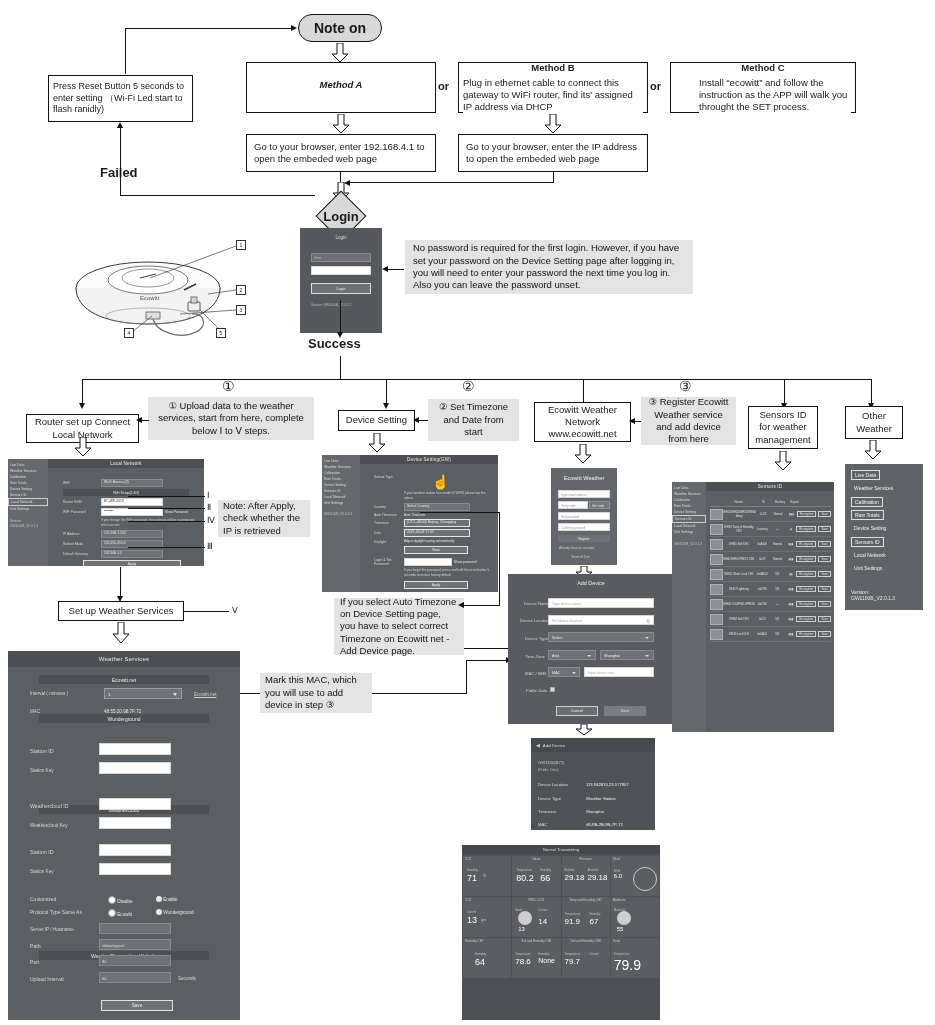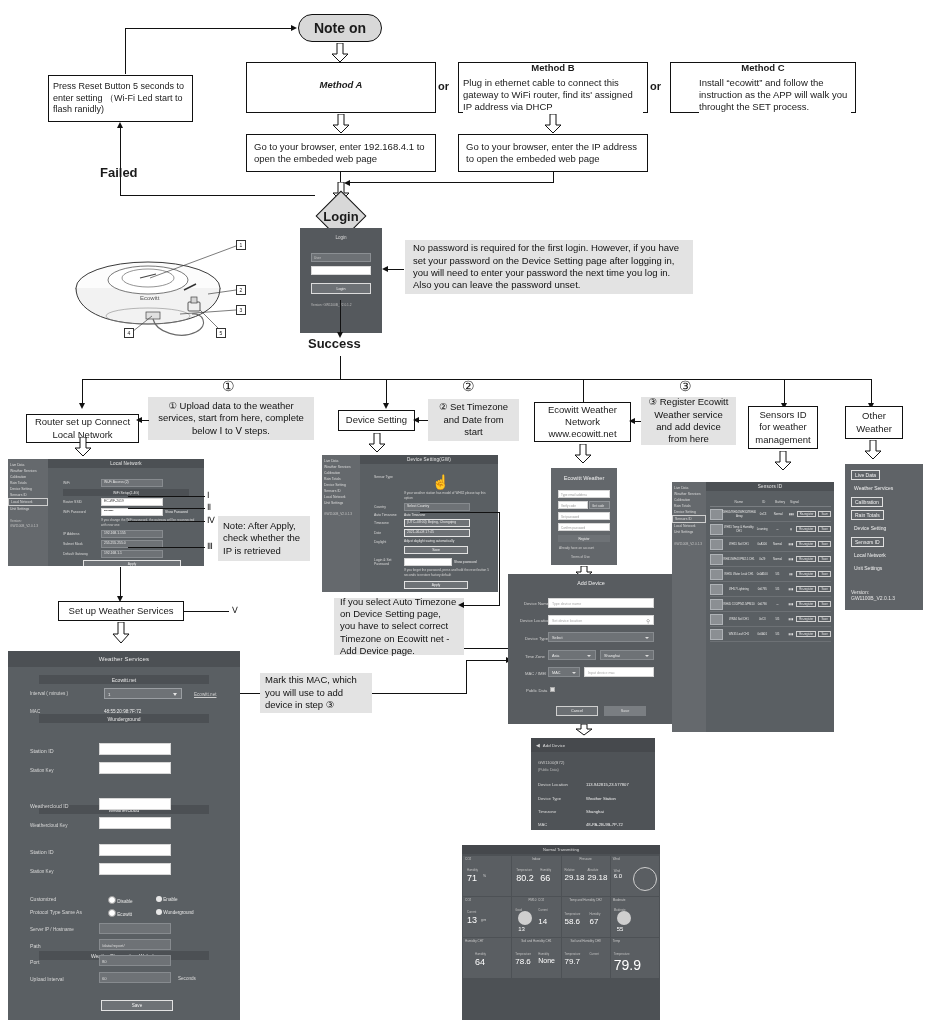--- a/index.html
+++ b/index.html
@@ -346,21 +346,21 @@
 
 <div class="abs ln lnh" style="left:128px;top:496px;width:77px;height:1px;"></div>
 <div class="romans" style="left:207px;top:490px;">Ⅰ</div>
 <div class="abs ln lnh" style="left:128px;top:508px;width:77px;height:1px;"></div>
 <div class="romans" style="left:207px;top:502px;">Ⅱ</div>
 <div class="abs ln lnh" style="left:128px;top:521px;width:77px;height:1px;"></div>
 <div class="romans" style="left:207px;top:515px;">Ⅳ</div>
 <div class="abs ln lnh" style="left:128px;top:547px;width:77px;height:1px;"></div>
 <div class="romans" style="left:207px;top:541px;">Ⅲ</div>
 
-<div class="abs note left" style="left:218px;top:516px;width:92px;height:45px;padding:3px 5px;font-size:9.5px;">
+<div class="abs note left" style="left:218px;top:500px;width:92px;height:37px;padding:3px 5px;font-size:9.5px;">
   <span>Note: After Apply, check whether the IP is retrieved</span>
 </div>
 
 <div class="abs ln lnv" style="left:120px;top:567px;width:1.4px;height:33px;"></div>
 <div class="abs ah-d" style="left:117px;top:596px;"></div>
 <div class="abs fbox" style="left:58px;top:601px;width:126px;height:20px;font-size:9.5px;">
   <span>Set up Weather Services</span>
 </div>
 <div class="abs ln lnh" style="left:184px;top:611px;width:45px;height:1px;"></div>
 <div class="romans" style="left:232px;top:605px;">Ⅴ</div>
@@ -636,21 +636,21 @@
       <div style="font-size:3px;color:#c8c8c8;text-align:center;padding:1px 2px;">PM10_CO2</div>
       <div style="position:absolute;left:3px;top:11px;font-size:2.8px;color:#c0c0c0;">Good</div>
       <div style="position:absolute;left:6px;top:14px;width:14px;height:14px;border-radius:50%;background:#cfcfcf;"></div>
       <div style="position:absolute;left:6px;top:29px;font-size:6px;color:#fff;">13</div>
       <div style="position:absolute;left:26px;top:11px;font-size:2.8px;color:#c0c0c0;">Current</div>
       <div style="position:absolute;left:26px;top:20px;font-size:8px;color:#fff;">14</div>
     </div>
     <div style="background:#5a5e62;position:relative;">
       <div style="font-size:3px;color:#c8c8c8;text-align:center;padding:1px 2px;">Temp and Humidity CH2</div>
       <div style="position:absolute;left:3px;top:15px;font-size:2.8px;color:#c0c0c0;">Temperature</div>
-      <div style="position:absolute;left:3px;top:20px;font-size:8px;color:#fff;">58.6</div>
+      <div style="position:absolute;left:3px;top:20px;font-size:8px;color:#fff;">91.9</div>
       <div style="position:absolute;left:28px;top:15px;font-size:2.8px;color:#c0c0c0;">Humidity</div>
       <div style="position:absolute;left:28px;top:20px;font-size:8px;color:#fff;">67</div>
     </div>
     <div style="background:#5a5e62;position:relative;">
       <div style="font-size:3px;color:#c8c8c8;padding:1px 2px;">Moderate</div>
       <div style="position:absolute;left:3px;top:11px;font-size:2.8px;color:#c0c0c0;">Moderate</div>
       <div style="position:absolute;left:6px;top:14px;width:14px;height:14px;border-radius:50%;background:#cfcfcf;"></div>
       <div style="position:absolute;left:6px;top:29px;font-size:6px;color:#fff;">55</div>
     </div>
 

